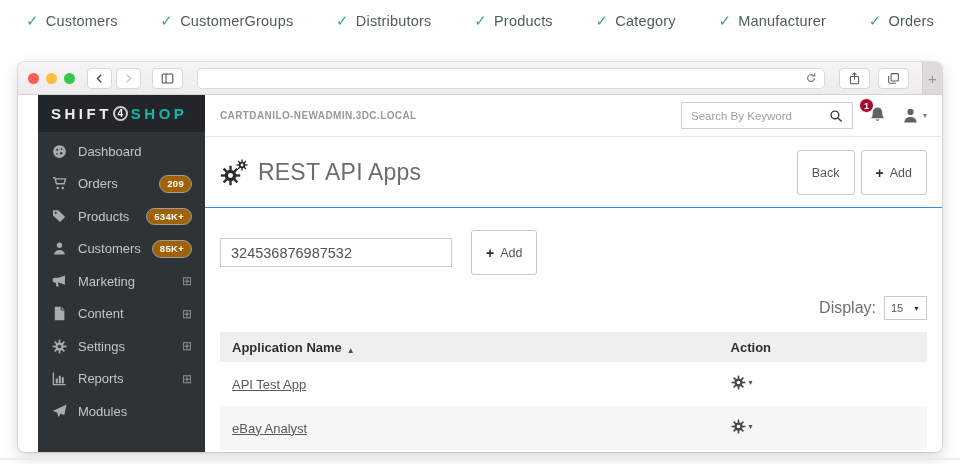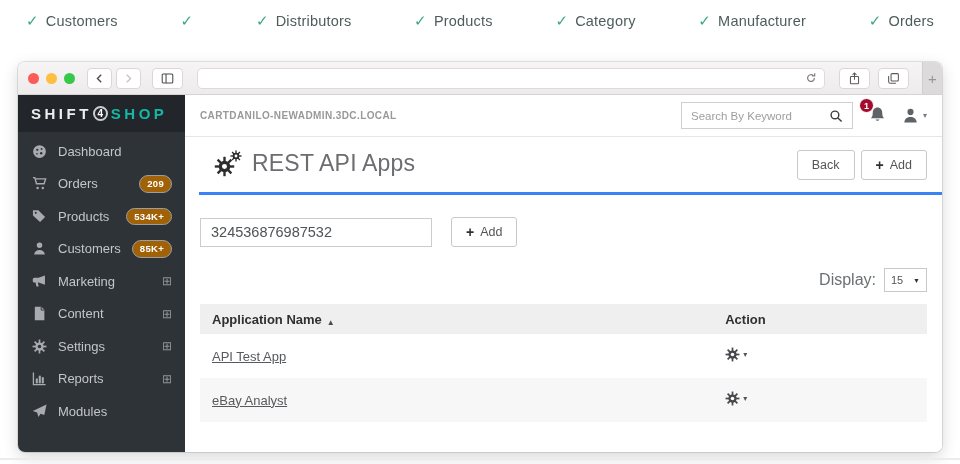--- a/index.html
+++ b/index.html
@@ -27,21 +27,21 @@
   .url-bar { flex:1; height:21px; margin:0 10px; background:#fff; border:1px solid #dcdada; border-radius:5px; display:flex; align-items:center; padding:0 7px; }
   .url-bar input { flex:1; border:none; outline:none; background:transparent; font-size:12px; color:#333; min-width:0; font-family:inherit; }
   .refresh { color:#7f7d7d; display:flex; }
   .refresh svg { width:12px; height:12px; }
   .share-btn, .tabs-btn { width:31px; color:#5a5a5a; }
   .share-btn svg, .tabs-btn svg { width:13px; height:13px; }
   .tabs-btn { margin-left:4px; }
   .newtab { align-self:stretch; width:20px; margin-left:9px; background:#dcdada; border-left:1px solid #cfcdcd; display:flex; align-items:center; justify-content:center; color:#979595; font-size:15px; }
 
   
-  .app { flex:1; display:flex; min-height:0; }
+  .app { flex:1; display:flex; min-height:0;padding-left:20px; }
 
   .sidebar { flex:0 0 167px; width:167px; background:#2e3338; display:flex; flex-direction:column; }
   .logo { flex:0 0 37px; background:#22262a; display:flex; align-items:center; padding-left:13px; }
   .logo-text { color:#eceef0; font-size:15px; font-weight:700; letter-spacing:3.5px; }
   .logo-circle { width:15px; height:15px; border:2px solid #c9cdd1; border-radius:50%; color:#fff; font-size:10px; font-weight:700;
                  display:flex; align-items:center; justify-content:center; margin:0 3px 0 1px; flex:0 0 auto; letter-spacing:0; }
   .logo-text.blue { color:#14b8a6; }
   .menu { padding-top:3px; }
   .mi { height:32.5px; display:flex; align-items:center; padding:0 13px; gap:11px; color:#c2c6c9; font-size:13px; cursor:pointer; }
   .mi-icon { width:16px; height:16px; color:#a8acb0; display:flex; align-items:center; justify-content:center; flex:0 0 16px; }
@@ -60,28 +60,28 @@
   .search-ic { color:#3c3c3c; display:flex; cursor:pointer; }
   .search-ic svg { width:14px; height:14px; }
   .bell-wrap { position:relative; color:#5f6267; cursor:pointer; display:flex; }
   .bell-wrap svg { width:19px; height:19px; }
   .notif { position:absolute; top:-8px; left:-9px; min-width:15px; height:15px; border-radius:8px; background:#a30d2d; color:#fff;
            font-size:9px; font-weight:700; display:flex; align-items:center; justify-content:center; border:1px solid #fff; padding:0 3px; }
   .person-wrap { display:flex; align-items:center; gap:4px; color:#5f6267; cursor:pointer; }
   .person-wrap svg { width:17px; height:17px; }
   .person-caret { font-size:8px; color:#7a7d80; }
 
-  .title-row { display:flex; align-items:flex-start; padding:13px 15px 12px; border-bottom:3px solid #3b82f6;margin-left:14px; }
+  .title-row { display:flex; align-items:center; padding:13px 15px 12px; border-bottom:1px solid #3b82f6; }
   .cogs { position:relative; width:30px; height:27px; color:#2d2d2d; flex:0 0 30px; }
   .cog-big { position:absolute; left:0; bottom:0; width:21px; height:21px; }
   .cog-small { position:absolute; right:2px; top:0; width:12px; height:12px; }
   .cogs svg { width:100%; height:100%; display:block; }
   .page-title { font-size:23px; color:#6b6d70; margin-left:8px; letter-spacing:.2px; }
   .title-actions { margin-left:auto; display:flex; gap:6px; }
-  .btn { height:30px; background:#fff; border:1px solid #c9c9c9; border-radius:3px; font-size:12.5px; color:#555;
+  .btn { height:45px; background:#fff; border:1px solid #c9c9c9; border-radius:3px; font-size:12.5px; color:#555;
          display:inline-flex; align-items:center; justify-content:center; padding:0 14px; gap:6px; font-family:inherit; cursor:pointer; }
   .btn .plus { font-weight:700; font-size:14px; color:#2f2f2f; line-height:1; }
 
   .pk { padding:15px 15px 0; }
   .pk-label { font-size:12px; color:#6e7276; }
   .pk-row { display:flex; align-items:center; margin-top:7px;gap:12px; }
   .pk-input { width:232px; height:29px; border:1px solid #ccc; padding:0 10px; font-size:14.5px; color:#4f5356; font-family:inherit; outline:none; }
   .cancel-btn { margin-left:26px; }
   .pk-add-btn { margin-left:7px; }
 
@@ -111,20 +111,21 @@
 <body>
 
 <div class="status-bar">
   <div class="status-item">
     <span class="check">✓</span>
     <span class="status-label">Customers</span>
   </div>
 
   <div class="status-item">
     <span class="check">✓</span>
+    <span class="status-label">CustomerGroups</span>
   </div>
 
   <div class="status-item">
     <span class="check">✓</span>
     <span class="status-label">Distributors</span>
   </div>
 
   <div class="status-item">
     <span class="check">✓</span>
     <span class="status-label">Products</span>

